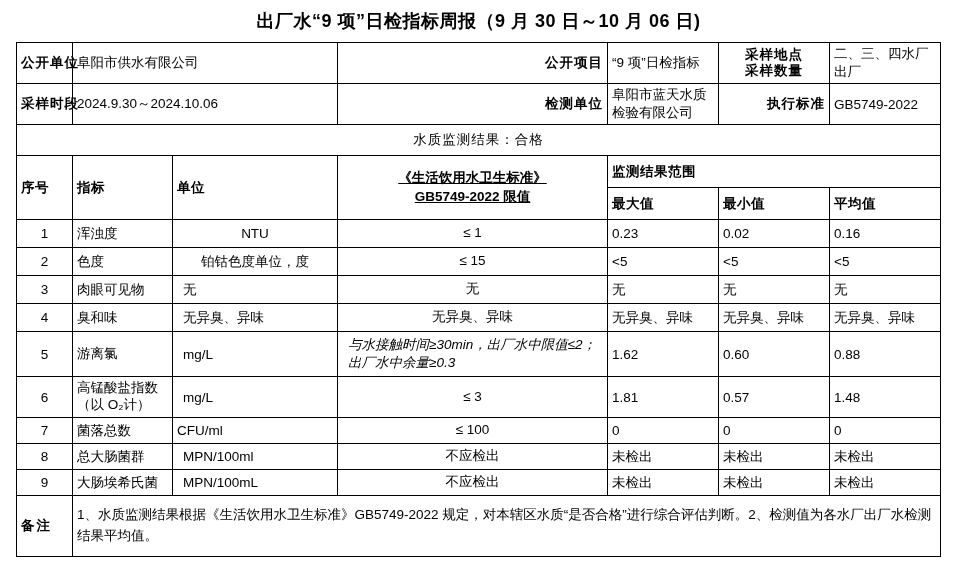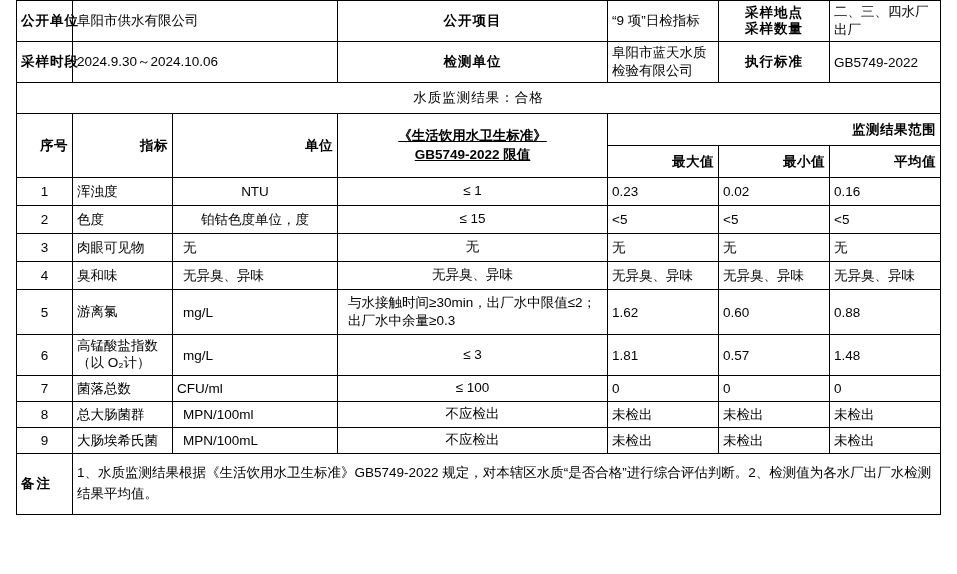--- a/index.html
+++ b/index.html
@@ -35,21 +35,21 @@
     table-layout: fixed;
   }
   table.main td {
     border: 1px solid #000000;
     padding: 2px 4px;
     font-size: 13.5px;
     vertical-align: middle;
     font-family: "Liberation Sans", "DejaVu Sans", sans-serif;
   }
   .lbl {
-    text-align: center;
+    text-align: right;
     font-weight: bold;
     font-size: 14.5px;
     letter-spacing: 1px;
     white-space: nowrap;
   }
   .val {
     text-align: left;
     padding-left: 8px;
     font-size: 14px;
   }
@@ -67,21 +67,21 @@
     letter-spacing: 1px;
   }
   .result-bar {
     text-align: center;
     font-weight: normal;
     font-size: 14.5px;
     letter-spacing: 1px;
     height: 26px;
   }
   .col-head {
-    text-align: right;
+    text-align: left;
     font-weight: bold;
     font-size: 14.5px;
     letter-spacing: 0.5px;
   }
   .std-head {
     text-align: center;
     font-weight: bold;
     font-size: 14px;
     line-height: 1.35;
     text-decoration: underline;
@@ -104,39 +104,41 @@
     font-size: 13px;
   }
   .limit-cell {
     text-align: center;
     font-size: 13px;
     line-height: 1.35;
   }
   .limit-cell.left {
     text-align: left;
     padding-left: 10px;
+    font-style: italic;
   }
   .remark-lbl {
     text-align: left;
     font-weight: bold;
     font-size: 14.5px;
     letter-spacing: 2px;
   }
   .remark-body {
     text-align: left;
     font-size: 14px;
     line-height: 1.55;
     padding: 5px 8px 5px 8px;
   }
 </style>
 </head>
 <body>
 
 <div class="page">
 
+  <div class="doc-title">出厂水“9 项”日检指标周报（9 月 30 日～10 月 06 日)</div>
 
   <table class="main">
     <colgroup>
       <col style="width:56px">
       <col style="width:100px">
       <col style="width:165px">
       <col style="width:270px">
       <col style="width:111px">
       <col style="width:111px">
       <col style="width:111px">

